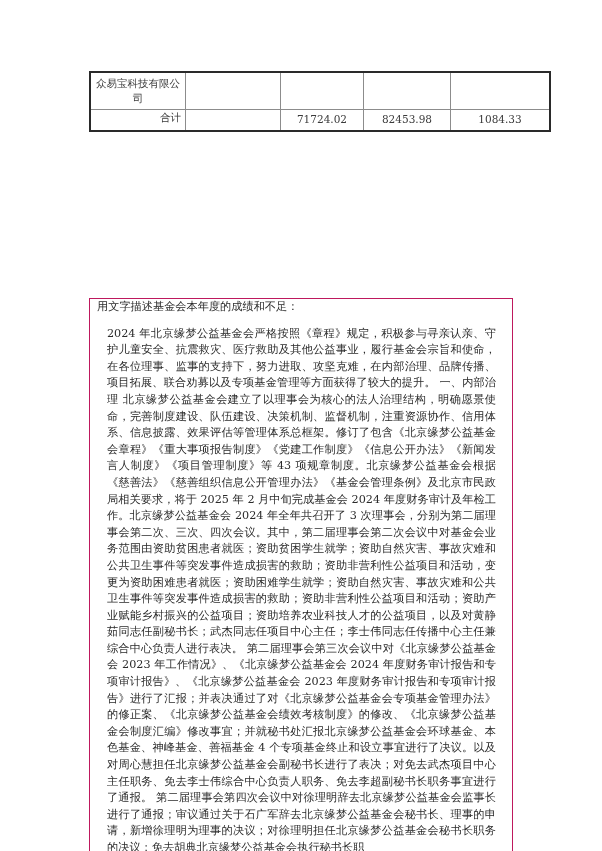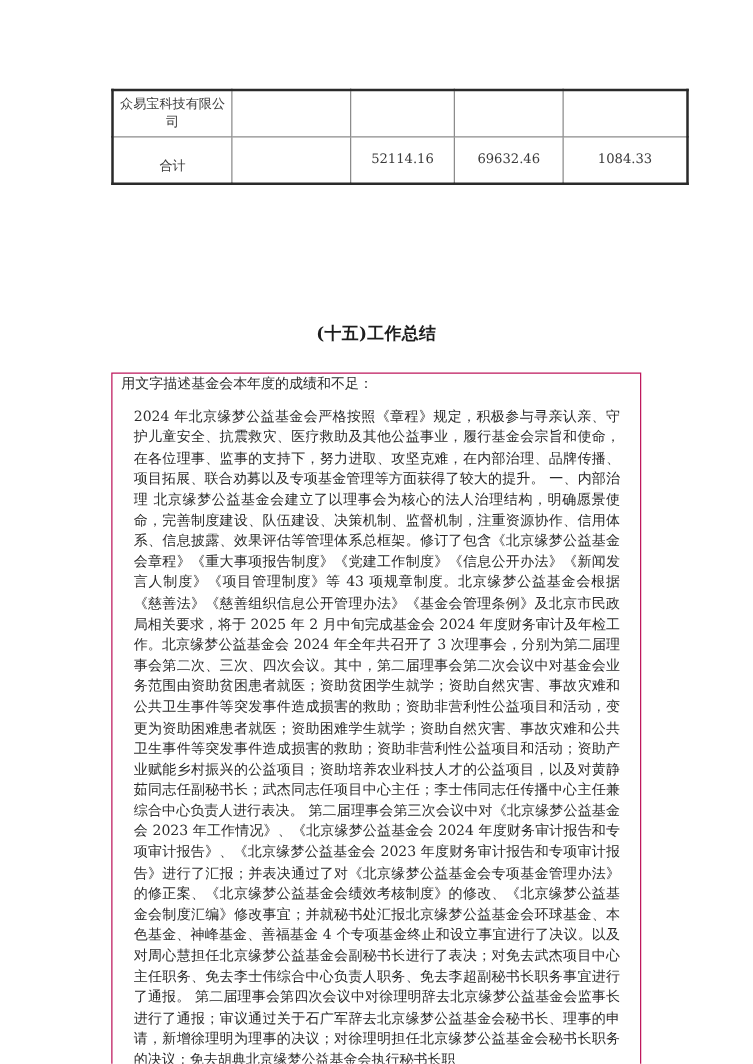--- a/index.html
+++ b/index.html
@@ -50,21 +50,21 @@
   }
   table.fin td.name {
     width: 86px;
     padding: 3px 4px;
   }
   table.fin td.c1 { width: 88px; }
   table.fin td.c2 { width: 76px; }
   table.fin td.c3 { width: 80px; }
   table.fin td.c4 { width: 92px; }
   table.fin tr.total td { font-size: 10.5px; }
-  table.fin tr.total td.name { padding-top: 16px; padding-bottom: 4px; }
+  table.fin tr.total td.name { padding-top: 0; padding-bottom: 4px; text-align: right; }
 
   
   .section-title {
     position: absolute;
     left: 0;
     top: 258px;
     width: 602px;
     text-align: center;
     font-size: 13.5px;
     font-weight: bold;
@@ -114,28 +114,27 @@
         <tr>
           <td class="name">众易宝科技有限公司</td>
           <td class="c1"></td>
           <td class="c2"></td>
           <td class="c3"></td>
           <td class="c4"></td>
         </tr>
         <tr class="total">
           <td class="name">合计</td>
           <td class="c1"></td>
-          <td class="c2">52114.16</td>
-          <td class="c3">69632.46</td>
+          <td class="c2">71724.02</td>
+          <td class="c3">82453.98</td>
           <td class="c4">1084.33</td>
         </tr>
       </tbody>
     </table>
   </div>
 
-  <div class="section-title">(十五)工作总结</div>
 
   <div class="text-box">
     <p class="lead">用文字描述基金会本年度的成绩和不足：</p>
     <p class="para">2024 年北京缘梦公益基金会严格按照《章程》规定，积极参与寻亲认亲、守护儿童安全、抗震救灾、医疗救助及其他公益事业，履行基金会宗旨和使命，在各位理事、监事的支持下，努力进取、攻坚克难，在内部治理、品牌传播、项目拓展、联合劝募以及专项基金管理等方面获得了较大的提升。 一、内部治理 北京缘梦公益基金会建立了以理事会为核心的法人治理结构，明确愿景使命，完善制度建设、队伍建设、决策机制、监督机制，注重资源协作、信用体系、信息披露、效果评估等管理体系总框架。修订了包含《北京缘梦公益基金会章程》《重大事项报告制度》《党建工作制度》《信息公开办法》《新闻发言人制度》《项目管理制度》等 43 项规章制度。北京缘梦公益基金会根据《慈善法》《慈善组织信息公开管理办法》《基金会管理条例》及北京市民政局相关要求，将于 2025 年 2 月中旬完成基金会 2024 年度财务审计及年检工作。北京缘梦公益基金会 2024 年全年共召开了 3 次理事会，分别为第二届理事会第二次、三次、四次会议。其中，第二届理事会第二次会议中对基金会业务范围由资助贫困患者就医；资助贫困学生就学；资助自然灾害、事故灾难和公共卫生事件等突发事件造成损害的救助；资助非营利性公益项目和活动，变更为资助困难患者就医；资助困难学生就学；资助自然灾害、事故灾难和公共卫生事件等突发事件造成损害的救助；资助非营利性公益项目和活动；资助产业赋能乡村振兴的公益项目；资助培养农业科技人才的公益项目，以及对黄静茹同志任副秘书长；武杰同志任项目中心主任；李士伟同志任传播中心主任兼综合中心负责人进行表决。 第二届理事会第三次会议中对《北京缘梦公益基金会 2023 年工作情况》、《北京缘梦公益基金会 2024 年度财务审计报告和专项审计报告》、《北京缘梦公益基金会 2023 年度财务审计报告和专项审计报告》进行了汇报；并表决通过了对《北京缘梦公益基金会专项基金管理办法》的修正案、《北京缘梦公益基金会绩效考核制度》的修改、《北京缘梦公益基金会制度汇编》修改事宜；并就秘书处汇报北京缘梦公益基金会环球基金、本色基金、神峰基金、善福基金 4 个专项基金终止和设立事宜进行了决议。以及对周心慧担任北京缘梦公益基金会副秘书长进行了表决；对免去武杰项目中心主任职务、免去李士伟综合中心负责人职务、免去李超副秘书长职务事宜进行了通报。 第二届理事会第四次会议中对徐理明辞去北京缘梦公益基金会监事长进行了通报；审议通过关于石广军辞去北京缘梦公益基金会秘书长、理事的申请，新增徐理明为理事的决议；对徐理明担任北京缘梦公益基金会秘书长职务的决议；免去胡典北京缘梦公益基金会执行秘书长职</p>
   </div>
 
 </div>
 
 </body></html>

